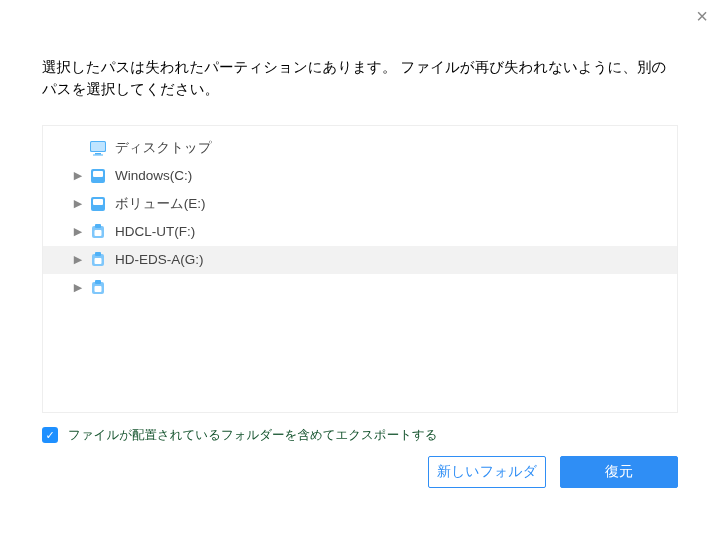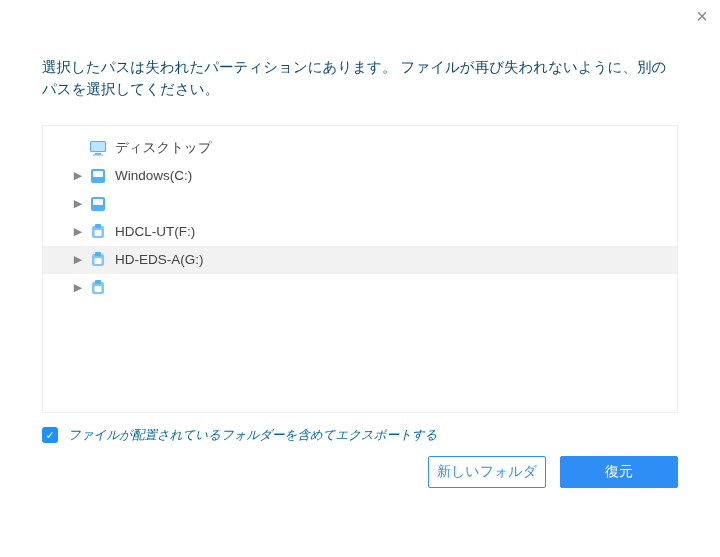--- a/index.html
+++ b/index.html
@@ -20,21 +20,21 @@
     cursor: pointer;
     line-height: 1;
     background: none;
     border: none;
   }
   .content {
     padding: 56px 42px 0 42px;
   }
   .message {
     font-size: 14.5px;
-    color: #0c4a6e;
+    color: #000000;
     line-height: 1.55;
     margin-bottom: 24px;
   }
   .tree-container {
     border: 1px solid #eee;
     height: 288px;
     overflow: auto;
     padding: 8px 0;
   }
   .tree-list { list-style: none; }
@@ -84,22 +84,21 @@
     border-radius: 3px;
     display: inline-flex;
     align-items: center;
     justify-content: center;
     color: #fff;
     font-size: 11px;
     cursor: pointer;
   }
   .chk-label {
     font-size: 12.5px;
-    color: #0369a1;
-    font-style: italic;
+    color: #14532d;
   }
   .footer-row2 {
     display: flex;
     justify-content: flex-end;
     gap: 14px;
     padding: 12px 42px 0 0;
   }
   .btn {
     min-width: 118px;
     height: 32px;
@@ -154,20 +153,21 @@
           <span class="item-label">Windows(C:)</span>
         </li>
         <li class="tree-item">
           <span class="expand-arrow">▶</span>
           <span class="item-icon">
             <svg width="16" height="16" viewBox="0 0 16 16">
               <rect x="1" y="1" width="14" height="14" rx="2" fill="#4fb1f7"></rect>
               <rect x="3" y="3" width="10" height="6" rx="1" fill="#ffffff"></rect>
             </svg>
           </span>
+          <span class="item-label">ボリューム(E:)</span>
         </li>
         <li class="tree-item">
           <span class="expand-arrow">▶</span>
           <span class="item-icon">
             <svg width="16" height="16" viewBox="0 0 16 16">
               <rect x="2" y="2" width="12" height="12" rx="2" fill="#7fc7fb"></rect>
               <rect x="5" y="0" width="6" height="4" rx="1" fill="#4fb1f7"></rect>
               <rect x="4.5" y="6" width="7" height="6" rx="1" fill="#ffffff"></rect>
             </svg>
           </span>

